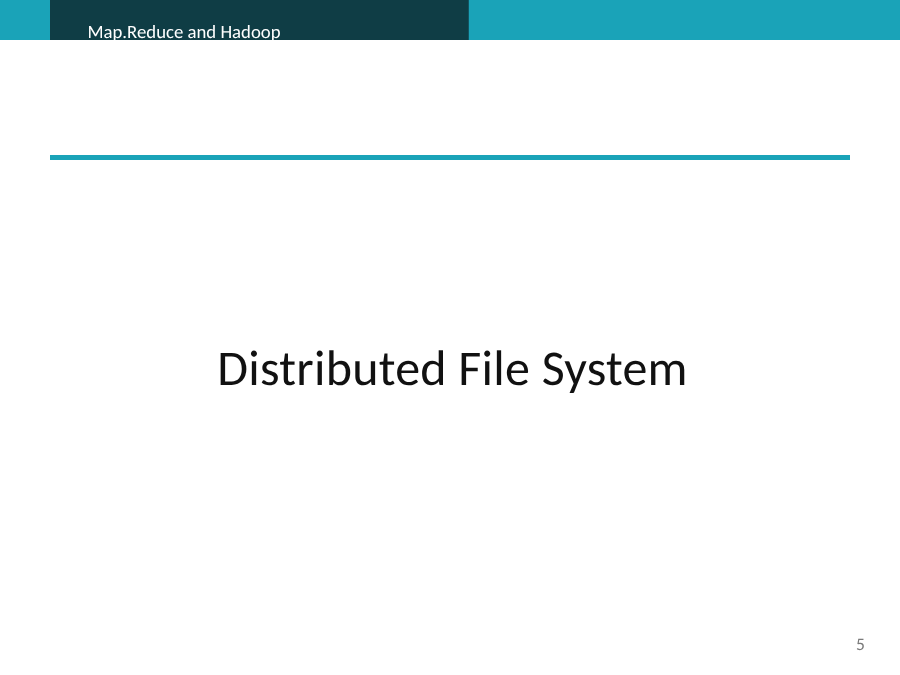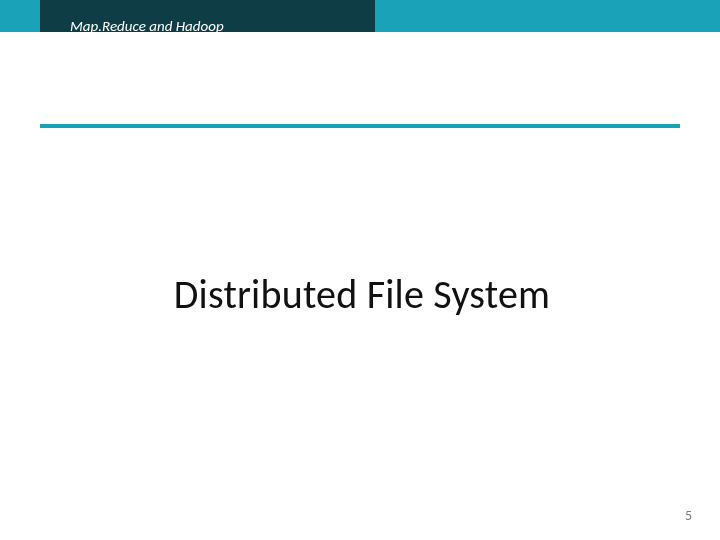--- a/index.html
+++ b/index.html
@@ -25,21 +25,20 @@
       background: #0f3d45;
       height: 32px;
       width: 335px;
       margin-left: 40px;
       display: flex;
       align-items: center;
       padding-left: 30px;
     }
     .header-label-text {
       color: #ffffff;
-      font-style: italic;
       font-size: 15px;
       font-weight: 400;
       margin-top: 20px;
     }
     .divider-line {
       position: absolute;
       top: 124px;
       left: 40px;
       right: 40px;
       height: 4px;

